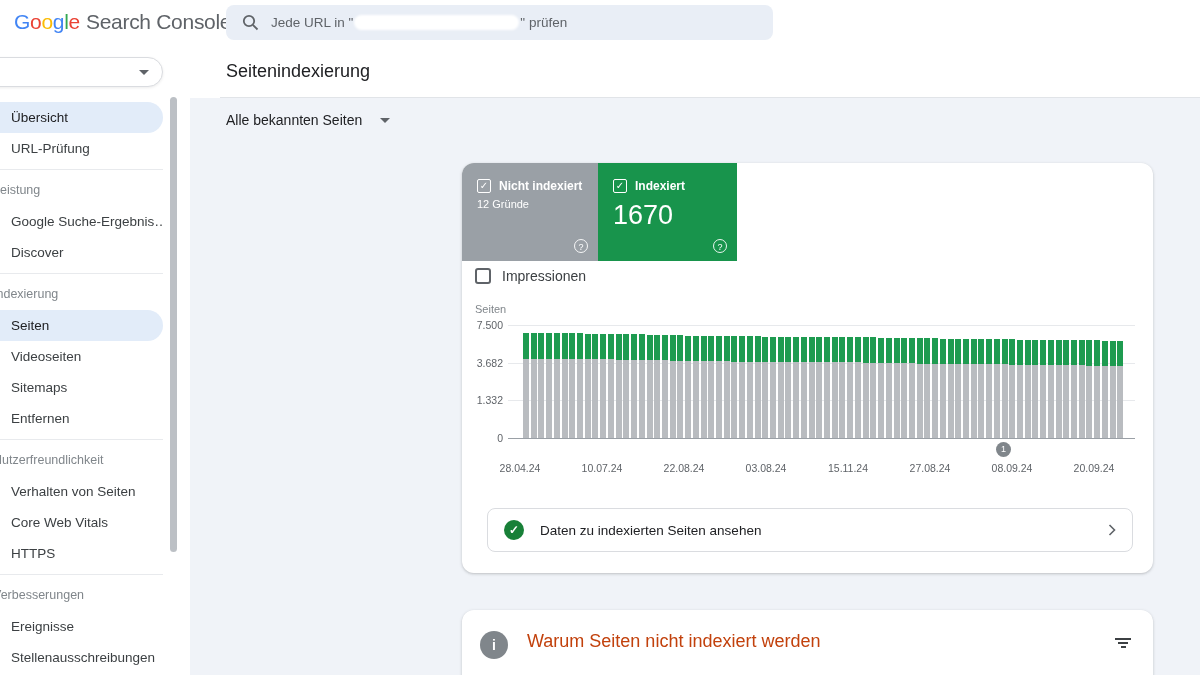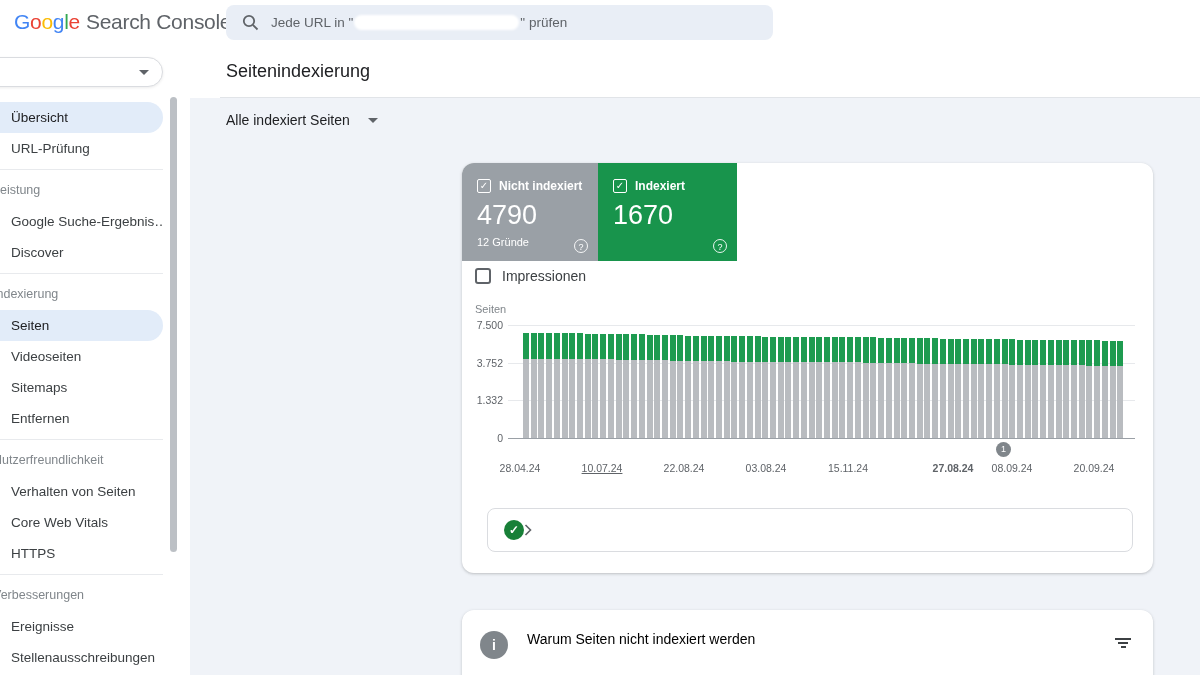--- a/index.html
+++ b/index.html
@@ -64,21 +64,21 @@
   .marker1{position:absolute;width:15px;height:15px;border-radius:50%;background:#80868b;color:#fff;font-size:9px;line-height:15px;text-align:center;cursor:pointer;}
 
   
   .cta{position:absolute;left:25px;top:345px;width:646px;height:44px;border:1px solid #dadce0;border-radius:8px;display:flex;align-items:center;padding:0 16px;box-sizing:border-box;cursor:pointer;}
   .cta .gcheck{width:20px;height:20px;border-radius:50%;background:#188038;color:#fff;font-size:12px;line-height:20px;text-align:center;font-weight:bold;flex:0 0 auto;}
   .cta .ctext{font-size:13.5px;color:#202124;margin-left:16px;flex:1;}
   .cta .chev{color:#5f6368;flex:0 0 auto;}
 
   
   .info-circle{position:absolute;left:18px;top:21px;width:28px;height:28px;border-radius:50%;background:#80868b;color:#fff;font-size:14px;font-weight:bold;line-height:28px;text-align:center;}
-  .why-title{position:absolute;left:65px;top:21px;font-size:14px;color:#000000;}
+  .why-title{position:absolute;left:65px;top:21px;font-size:18px;color:#c2410c;}
   .why-sub{position:absolute;left:65px;top:47px;font-size:13px;color:#5f6368;}
   .filter-icon{position:absolute;right:21px;top:28px;width:18px;height:14px;cursor:pointer;}
   .filter-icon div{background:#3c4043;height:2px;margin:0 auto 2px auto;}
 </style>
 </head>
 <body>
 
 <div id="screen">
 
   <div class="main-bg"></div>
@@ -131,31 +131,30 @@
       <div class="nav-header">Verbesserungen</div>
       <div class="nav-row">Ereignisse</div>
       <div class="nav-row">Stellenausschreibungen</div>
     </div>
   <div class="sb-scroll"></div>
 
   <div class="page-title">Seitenindexierung</div>
   <div class="title-divider"></div>
 
   <div class="scope-filter">
-    <span>Alle indexiert Seiten</span><span class="caret"></span>
+    <span>Alle bekannten Seiten</span><span class="caret"></span>
   </div>
 
   <div class="card" id="chart-card">
 
     <div class="sumbox gray">
       <div class="sb-check-row">
         <div class="wcheck">✓</div>
         <div class="sb-label">Nicht indexiert</div>
       </div>
-      <div class="sb-num">4790</div>
       <div class="sb-sub">12 Gründe</div>
       <div class="help">?</div>
     </div>
 
     <div class="sumbox green">
       <div class="sb-check-row">
         <div class="wcheck">✓</div>
         <div class="sb-label">Indexiert</div>
       </div>
       <div class="sb-num">1670</div>
@@ -165,31 +164,31 @@
     <div class="impr">
       <div class="box"></div>
       <div class="lbl">Impressionen</div>
     </div>
 
     <div class="chart-ylab">Seiten</div>
     <div id="chart-layer">
         <div class="gridline" style="top: 162px;"></div>
         <div class="ytick" style="top: 156px;">7.500</div>
         <div class="gridline" style="top: 199.7px;"></div>
-        <div class="ytick" style="top: 193.7px;">3.752</div>
+        <div class="ytick" style="top: 193.7px;">3.682</div>
         <div class="gridline" style="top: 237.3px;"></div>
         <div class="ytick" style="top: 231.3px;">1.332</div>
         <div class="gridline axis" style="top: 275px;"></div>
         <div class="ytick" style="top: 269px;">0</div>
         <div class="xtick" style="left: 28px;">28.04.24</div>
-        <div class="xtick" style="left: 110px; text-decoration: underline;">10.07.24</div>
+        <div class="xtick" style="left: 110px;">10.07.24</div>
         <div class="xtick" style="left: 192px;">22.08.24</div>
         <div class="xtick" style="left: 274px;">03.08.24</div>
         <div class="xtick" style="left: 356px;">15.11.24</div>
-        <div class="xtick" style="left: 461px; font-weight: bold;">27.08.24</div>
+        <div class="xtick" style="left: 438px;">27.08.24</div>
         <div class="xtick" style="left: 520px;">08.09.24</div>
         <div class="xtick" style="left: 602px;">20.09.24</div>
         <div class="marker1" style="left: 534px; top: 279px;">1</div>
       </div>
     <div id="bars">
         <div class="bar">
           <div style="height: 25.61px; background: rgb(30, 155, 80);"></div>
           <div style="height: 79.25px; background: rgb(185, 188, 192);"></div>
         </div>
         <div class="bar">
@@ -497,20 +496,21 @@
           <div style="height: 72.24px; background: rgb(185, 188, 192);"></div>
         </div>
         <div class="bar">
           <div style="height: 25.16px; background: rgb(30, 155, 80);"></div>
           <div style="height: 72.17px; background: rgb(185, 188, 192);"></div>
         </div>
       </div>
 
     <div class="cta">
       <div class="gcheck">✓</div>
+      <div class="ctext">Daten zu indexierten Seiten ansehen</div>
       <svg class="chev" width="8" height="12" viewBox="0 0 8 12">
           <polyline points="1.5,1 6.5,6 1.5,11" fill="none" stroke="#5f6368" stroke-width="1.6"></polyline>
         </svg>
     </div>
   </div>
 
   <div class="card" id="why-card">
     <div class="info-circle">i</div>
     <div class="why-title">Warum Seiten nicht indexiert werden</div>
     <div class="filter-icon">

